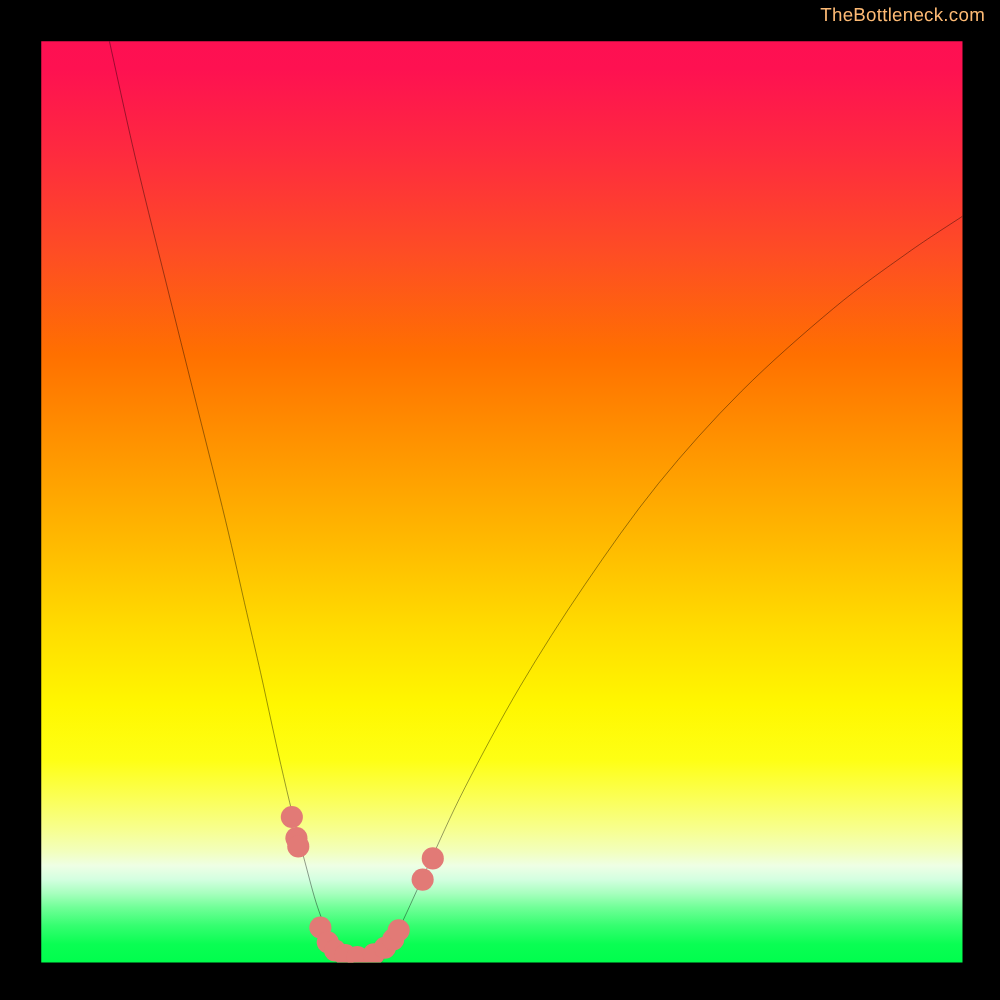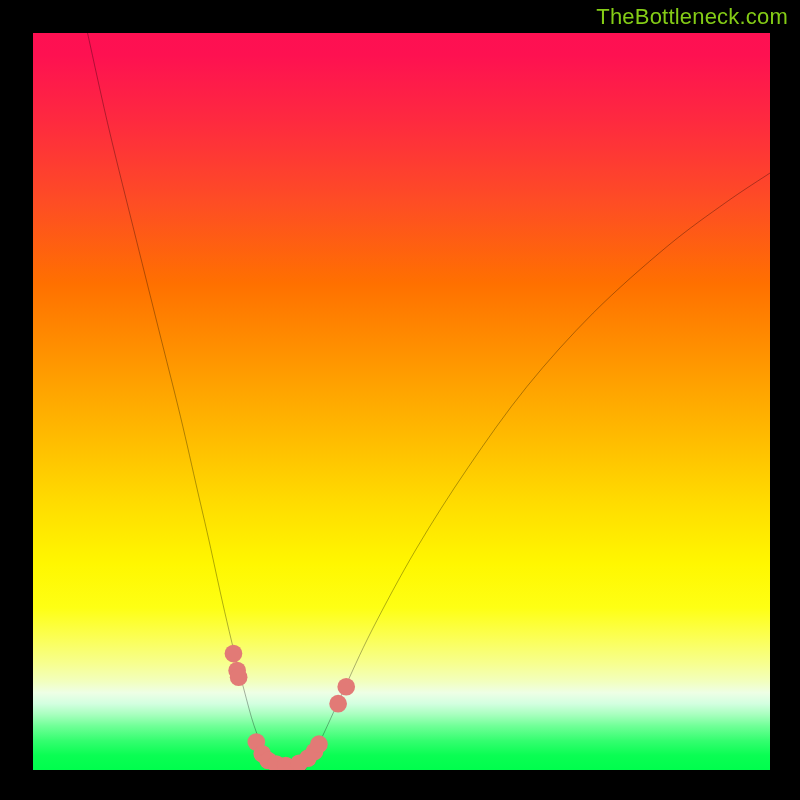--- a/index.html
+++ b/index.html
@@ -13,23 +13,23 @@
   .wrap {
     position: relative;
     width: 800px;
     height: 800px;
     background: #000;
   }
   .watermark {
     position: absolute;
     top: 4px;
     right: 12px;
-    color: #84cc16;
+    color: #fdba74;
     font-family: Arial, Helvetica, sans-serif;
-    font-size: 22px;
+    font-size: 15px;
     letter-spacing: 0.2px;
     z-index: 30;
   }
   .plot {
     position: absolute;
     left: 33px;
     top: 33px;
     width: 737px;
     height: 737px;
     z-index: 1;

